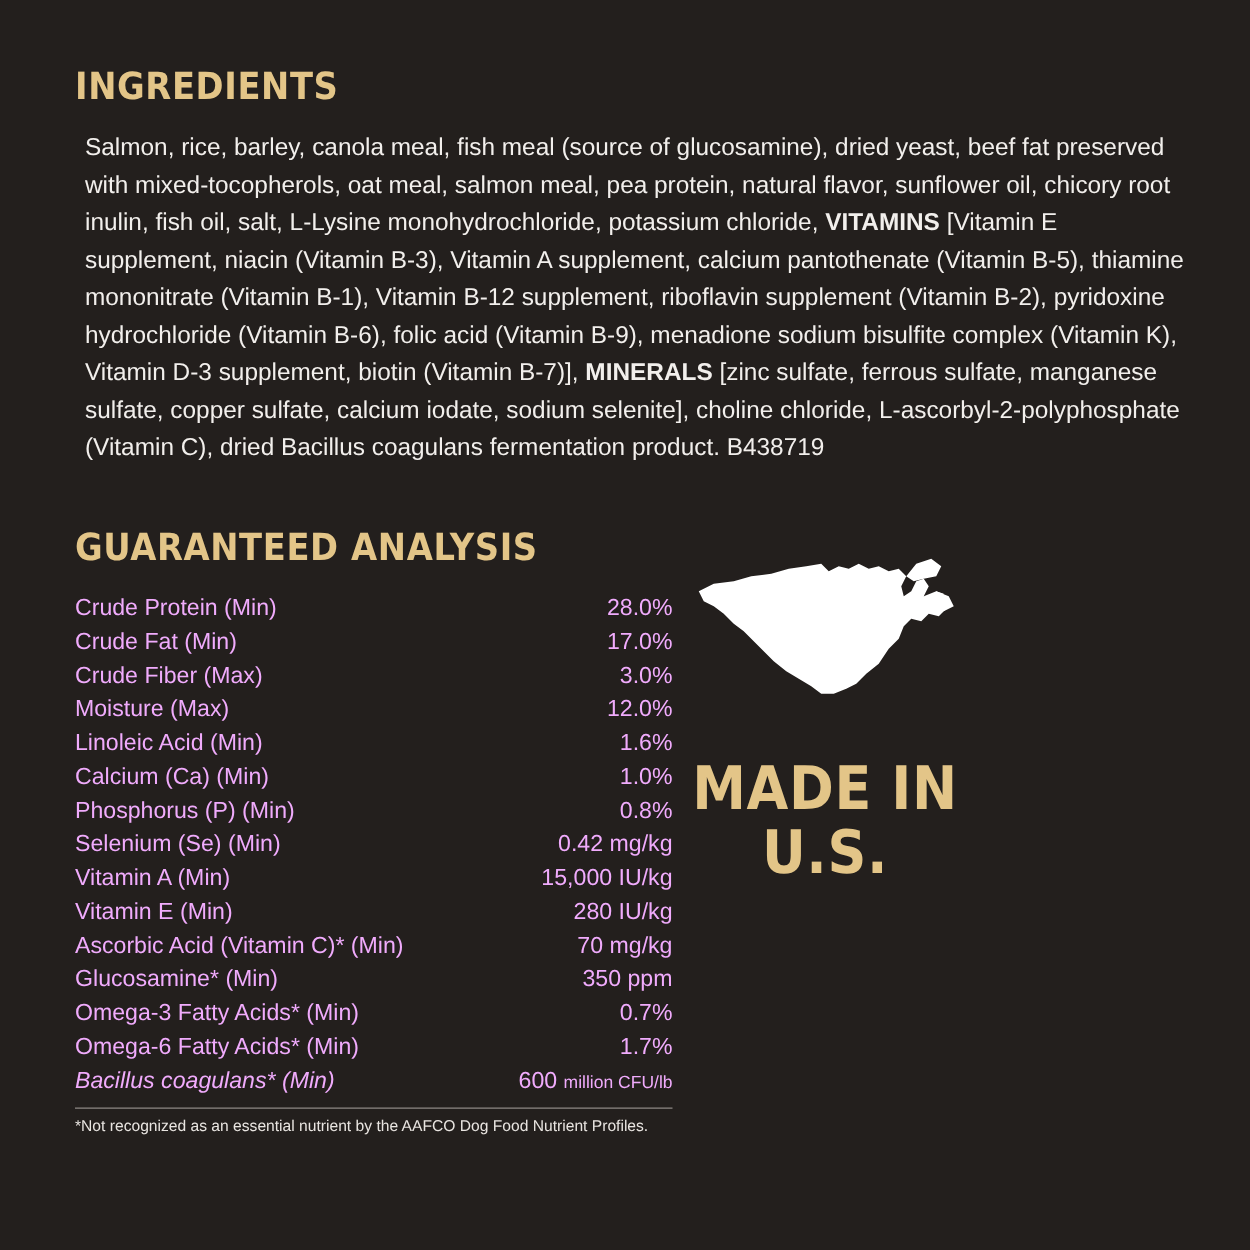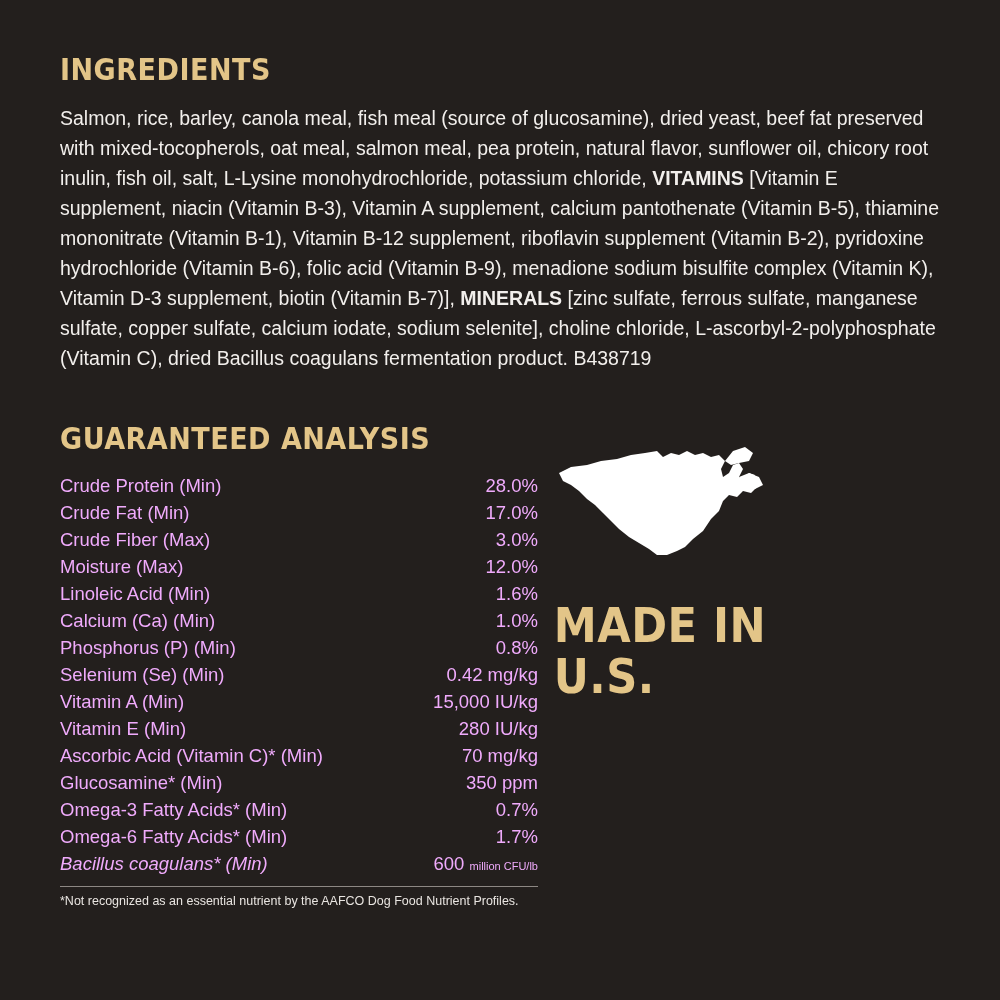--- a/index.html
+++ b/index.html
@@ -29,21 +29,21 @@
     letter-spacing: 0.5px;
     margin: 0 0 16px 0;
     text-transform: uppercase;
   }
   .ingredients-body {
     font-size: 19.5px;
     line-height: 30px;
     color: #f2efec;
     width: 885px;
     text-align: left;
-    margin: 0;
+    margin: 8px;
   }
   .ingredients-body b {
     font-weight: 700;
   }
   .ga-wrap {
     margin-top: 48px;
     display: flex;
     align-items: flex-start;
   }
   .ga-left {
@@ -60,21 +60,21 @@
     vertical-align: baseline;
   }
   .ga-table td.val {
     text-align: right;
     white-space: nowrap;
   }
   .ga-table tr.italic-row td.name {
     font-style: italic;
   }
   .unit-small {
-    font-size: 11px;
+    font-size: 14px;
     margin-top: 16px;
   }
   .ga-rule {
     width: 478px;
     height: 1px;
     background: #8d8884;
     margin-top: 9px;
   }
   .footnote {
     width: 478px;
@@ -90,21 +90,22 @@
     flex-direction: column;
     align-items: center;
     padding-top: 22px;
   }
   .usa-map {
     width: 215px;
     height: 135px;
     display: block;
   }
   .made-in {
-    margin-top: 22px;
+    margin-top: 28px;
+    text-align: center;
     color: #e3c588;
     font-family: "DejaVu Sans Condensed", "Liberation Sans Narrow", "Liberation Sans", sans-serif;
     font-weight: 700;
     line-height: 1.06;
     letter-spacing: 0.5px;
   }
   .made-in .l1 { font-size: 48px; display: block; }
   .made-in .l2 { font-size: 48px; display: block; }
   .made-in .l3 { font-size: 48px; display: block; }
 </style>

